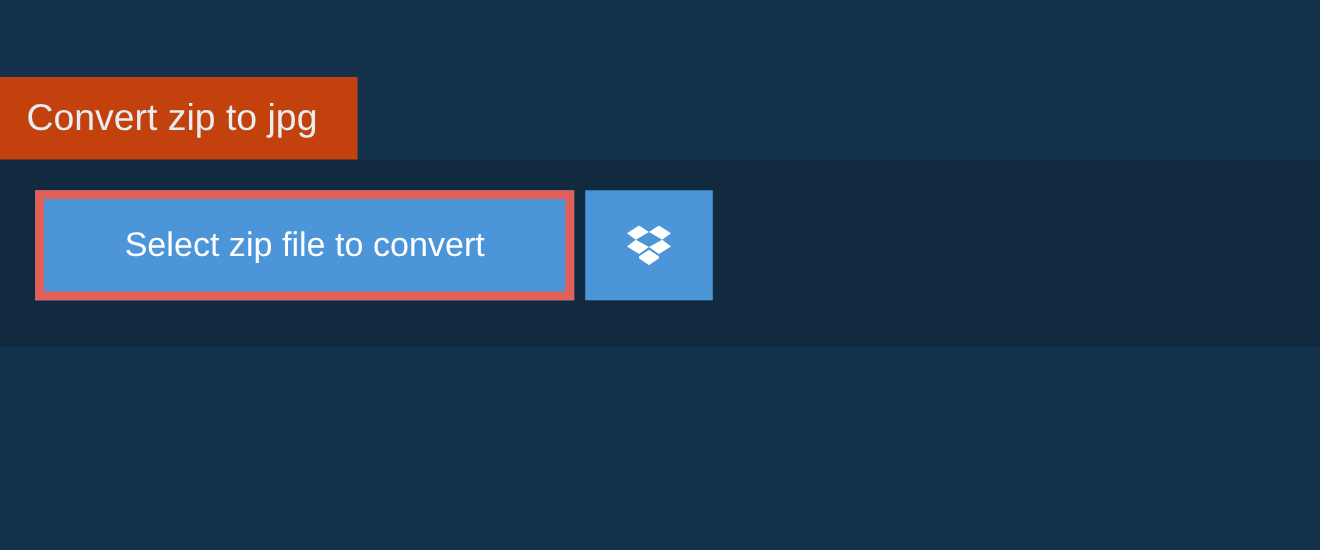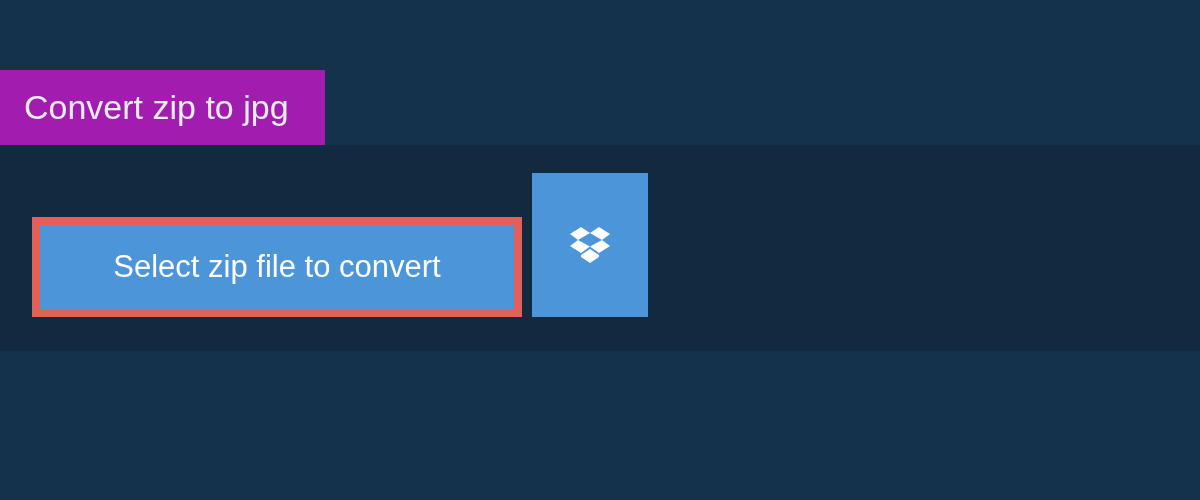--- a/index.html
+++ b/index.html
@@ -13,21 +13,21 @@
       background: #15324c;
       font-family: -apple-system, BlinkMacSystemFont, "Segoe UI", Helvetica, Arial, sans-serif;
       font-weight: 300;
       overflow: hidden;
     }
     .tab-container {
       padding-top: 70px;
     }
     .tab {
       display: inline-block;
-      background: #a21caf;
+      background: #c2410c;
       padding: 18px 36px 18px 24px;
       color: #e8edf2;
       font-size: 34px;
       font-weight: 300;
     }
     .panel {
       background: #112a40;
       padding: 28px 32px 34px 32px;
       min-height: 170px;
     }
@@ -41,21 +41,20 @@
       border: 8px solid #e1615a;
       color: #ffffff;
       font-size: 31px;
       font-weight: 300;
       padding: 24px 44px;
       cursor: pointer;
       display: inline-flex;
       align-items: flex-start;
       justify-content: center;
       min-width: 490px;
-      margin-top: 44px;
     }
     .dropbox-button {
       background: #4b95d8;
       border: none;
       cursor: pointer;
       display: inline-flex;
       align-items: center;
       justify-content: center;
       width: 116px;
     }

